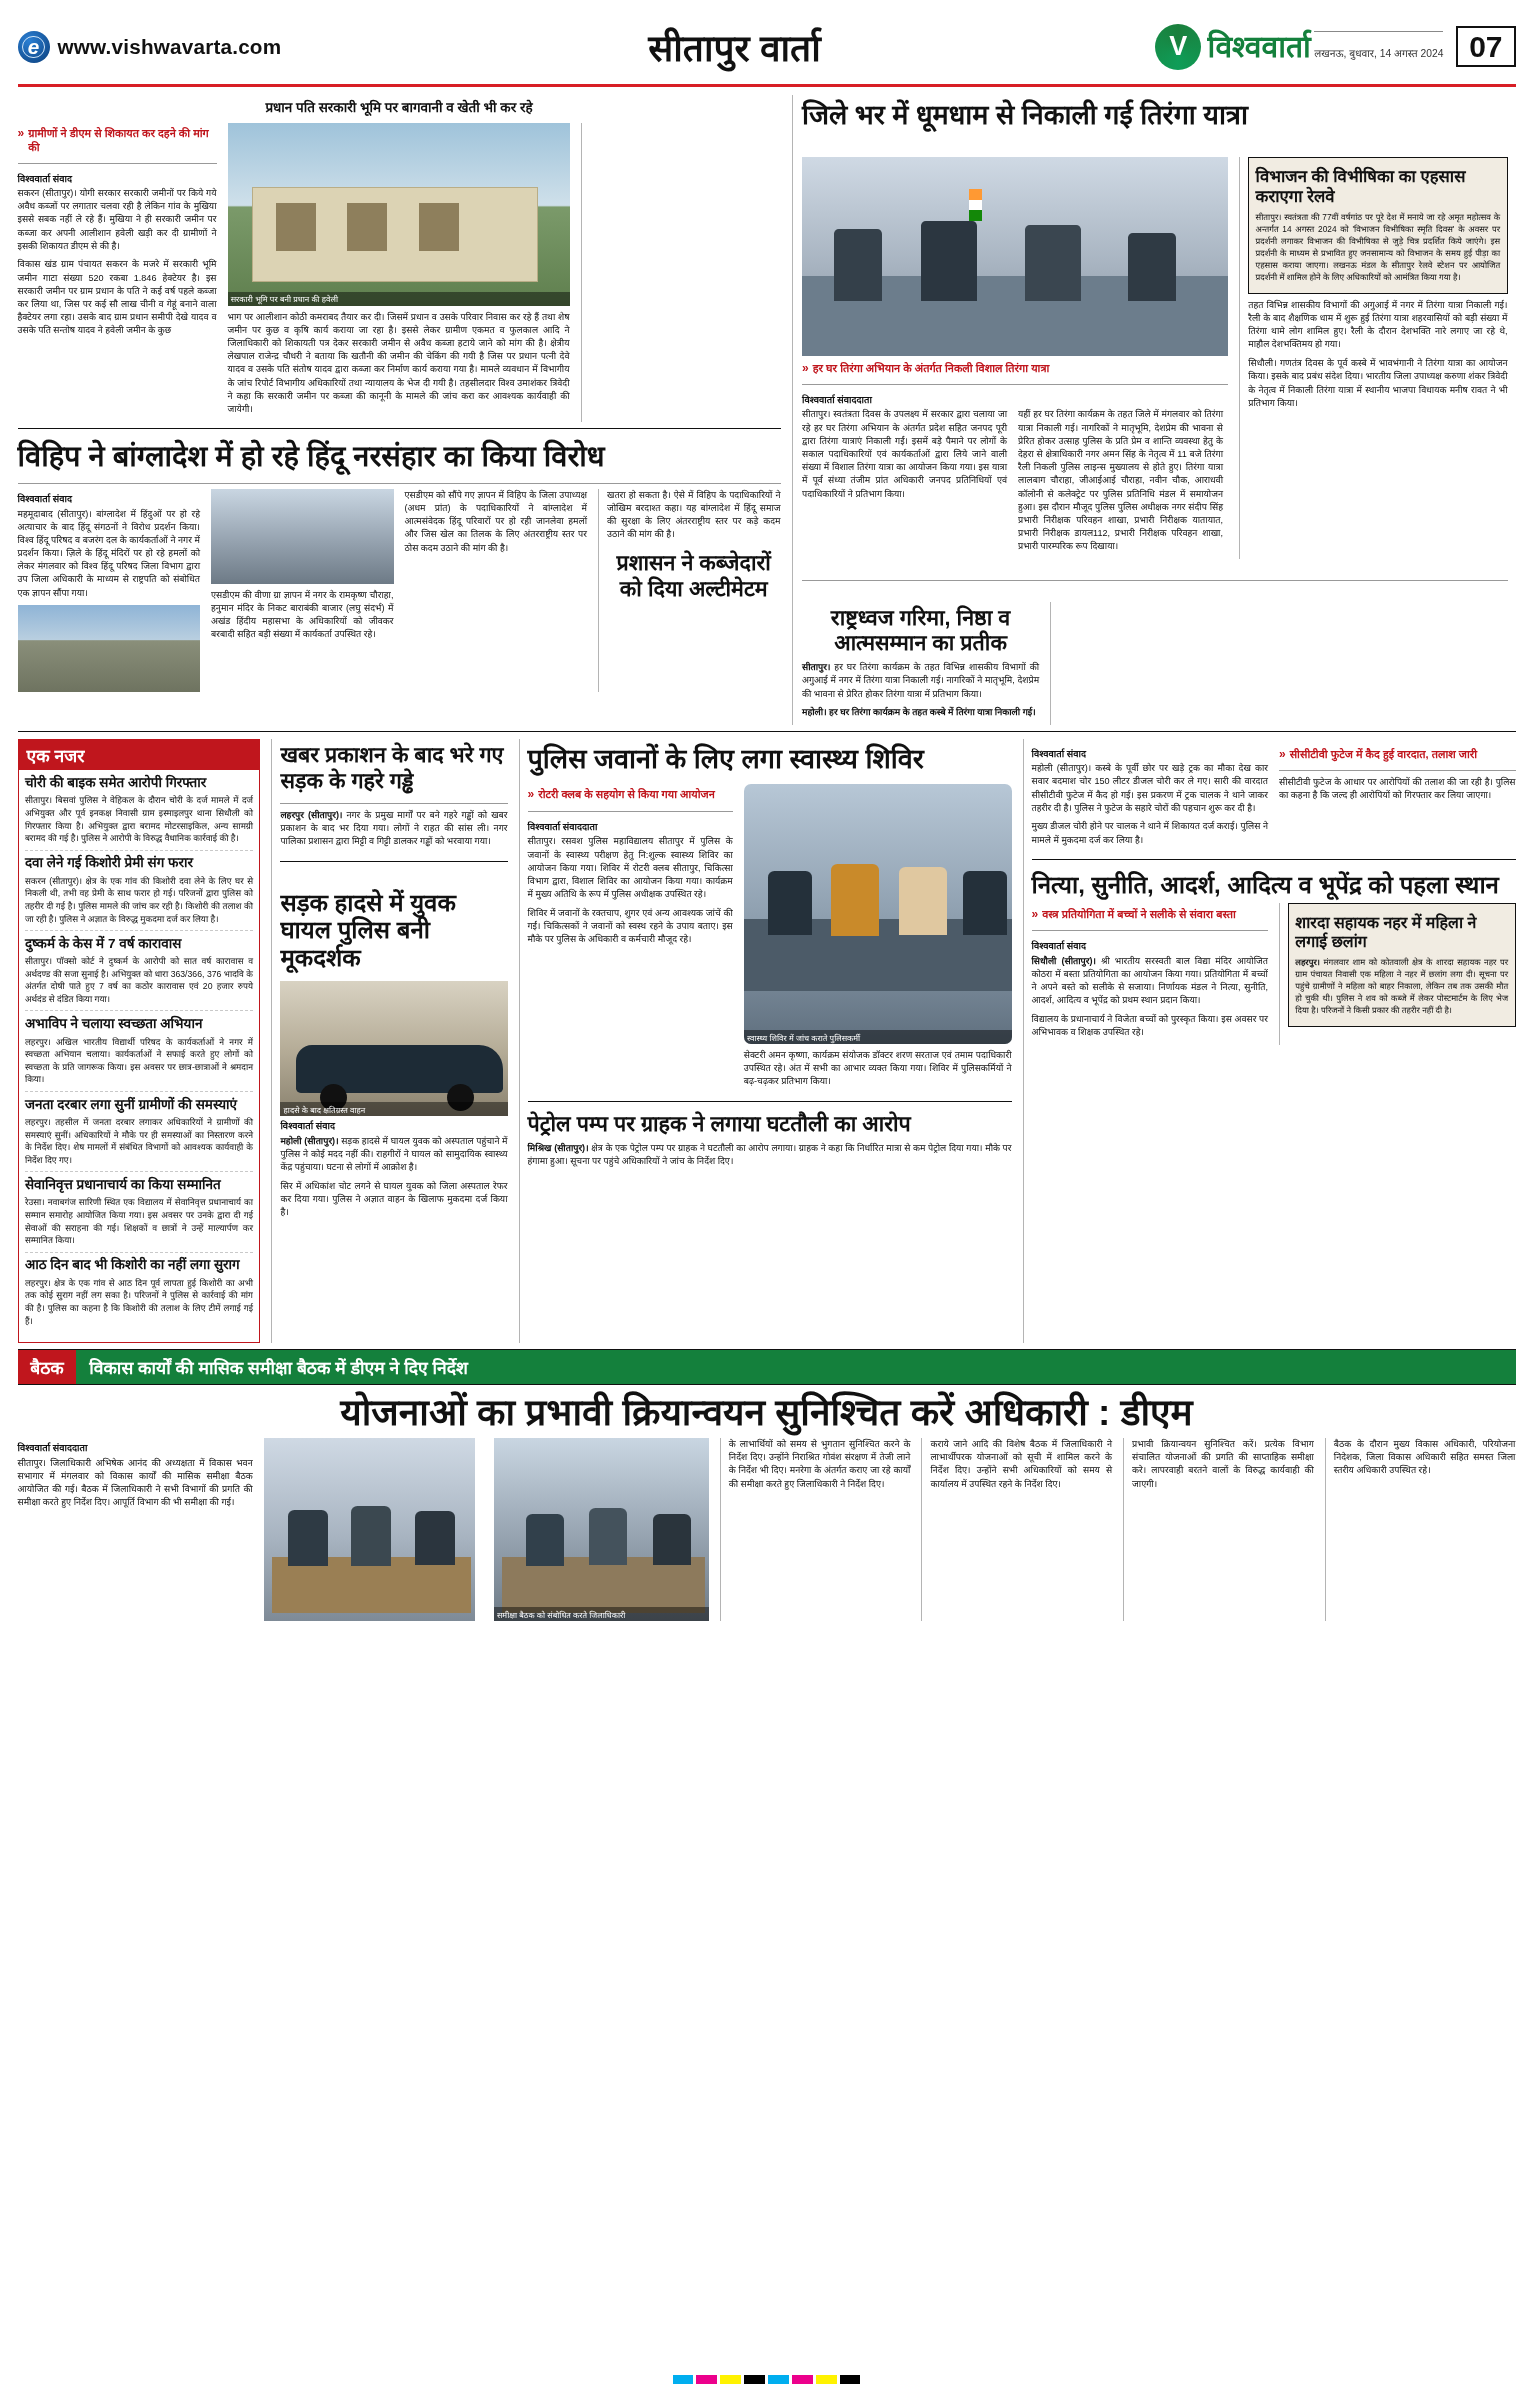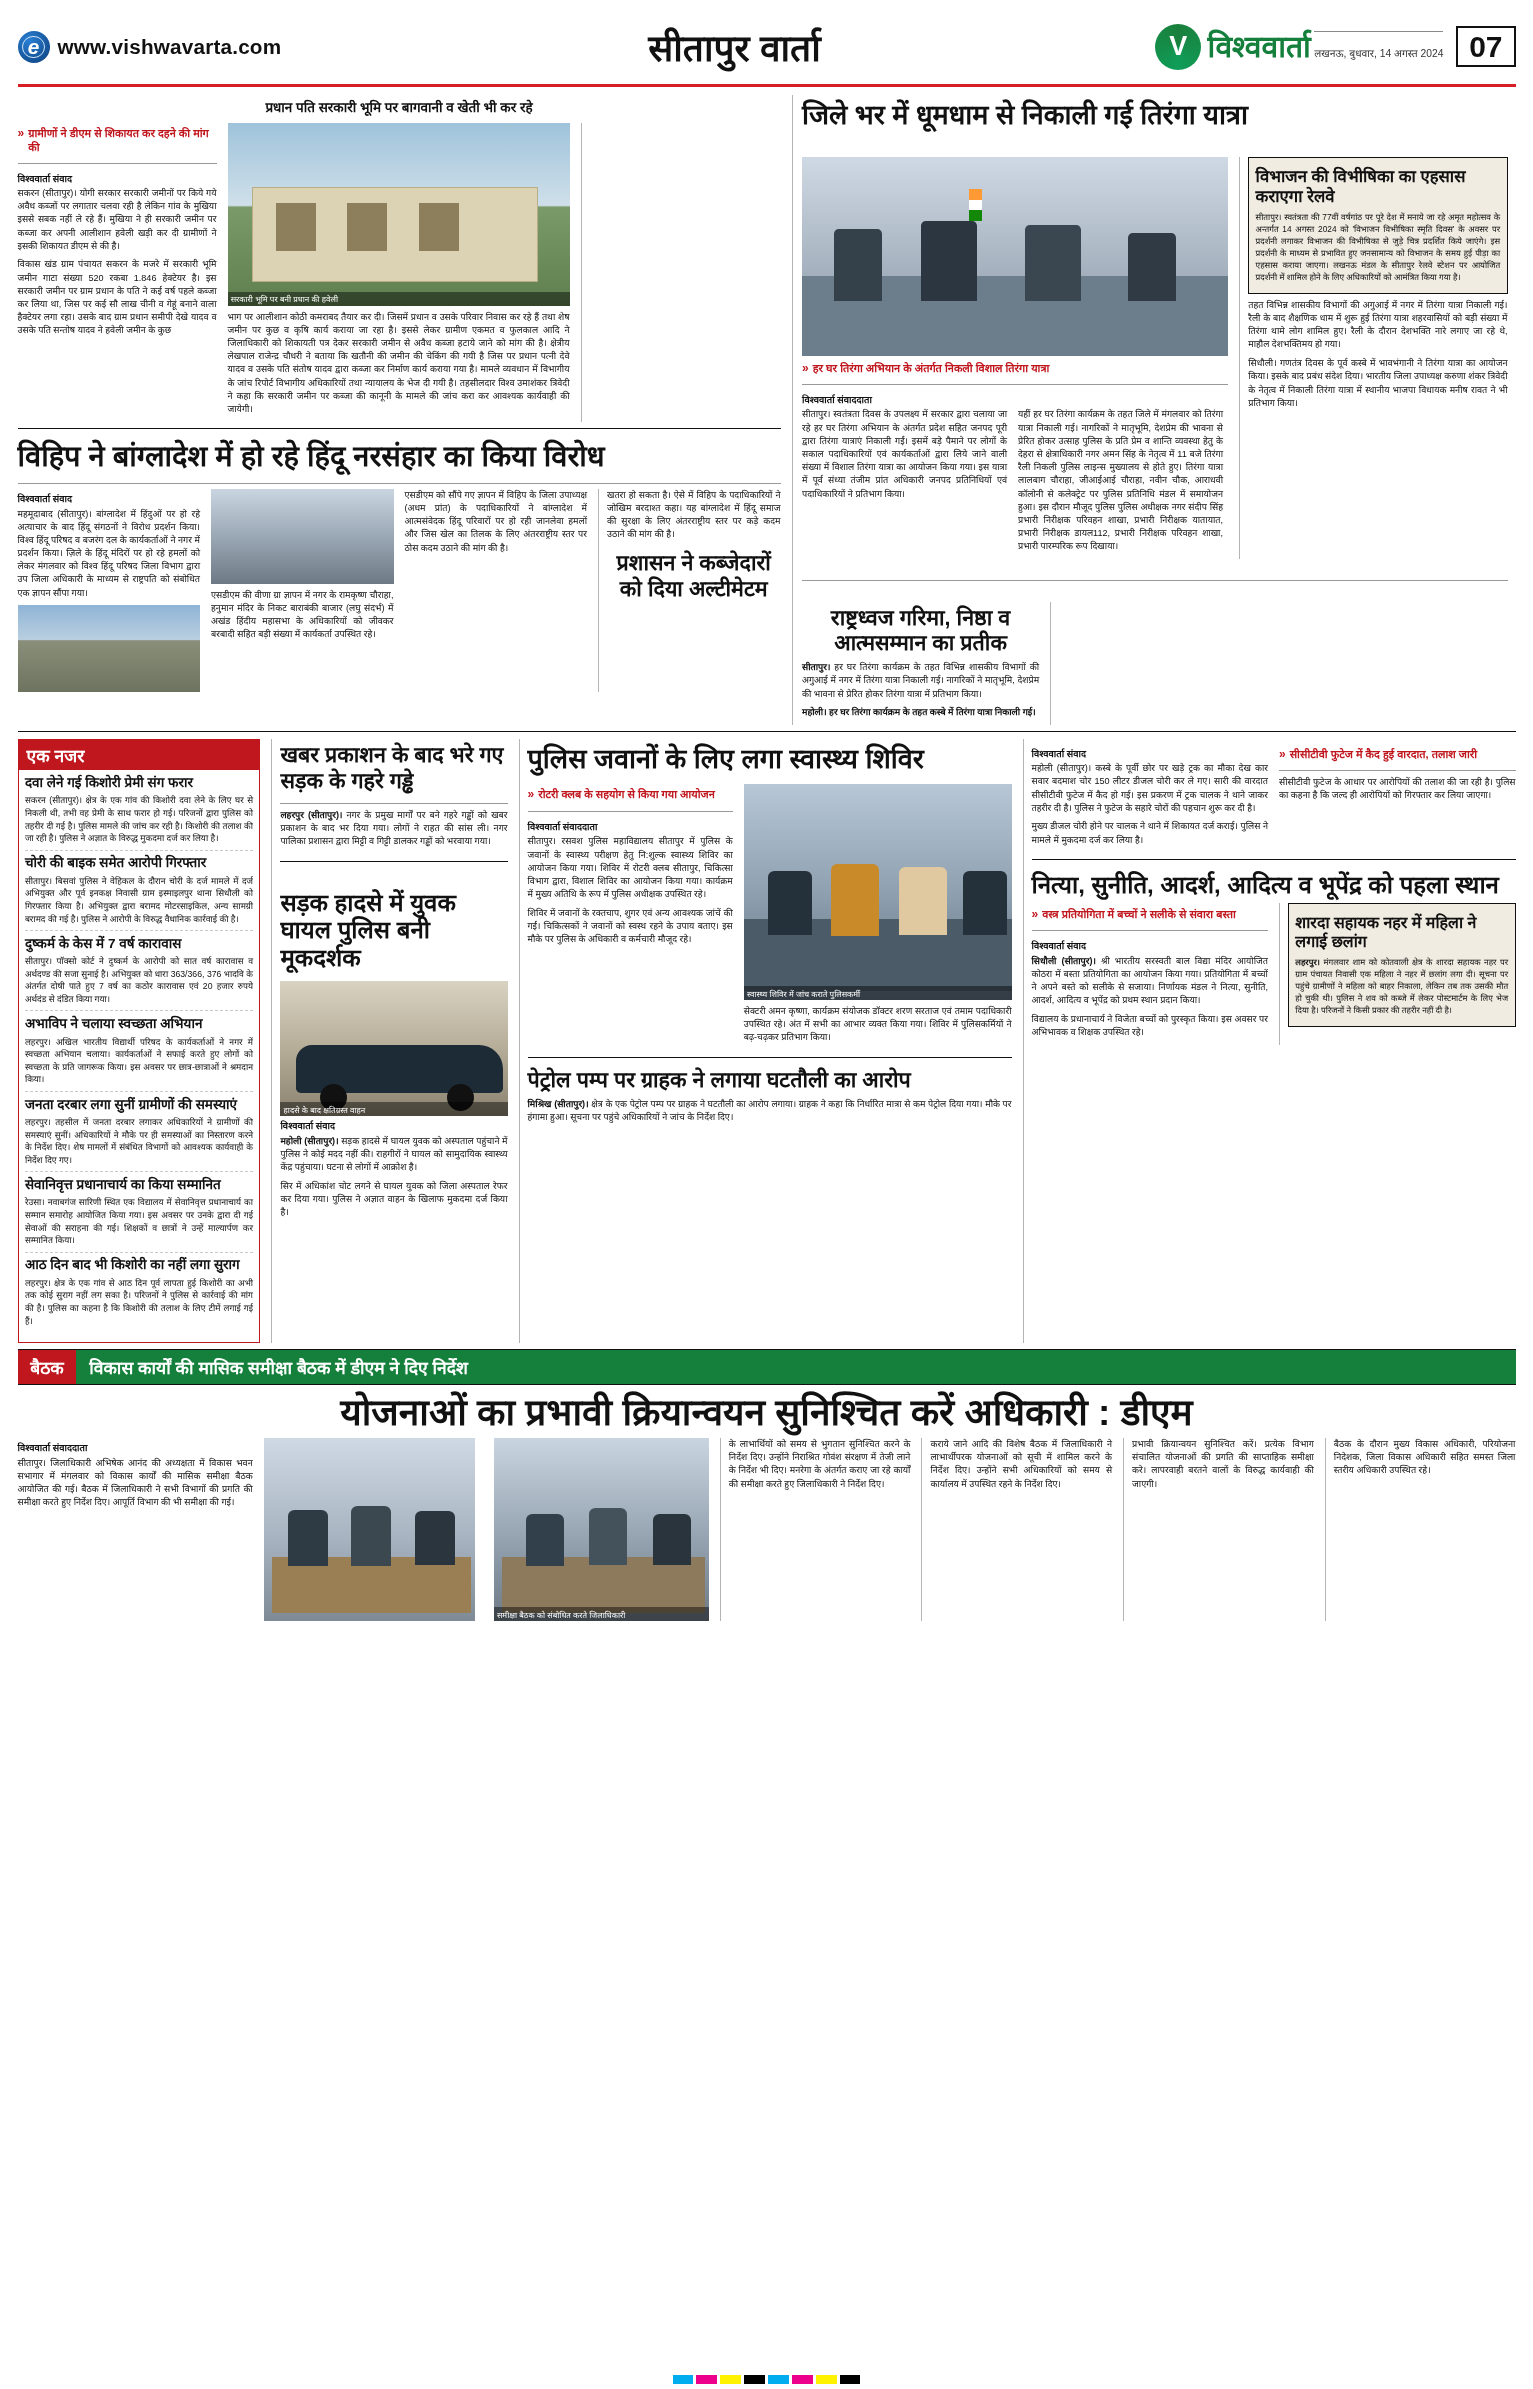--- a/index.html
+++ b/index.html
@@ -204,26 +204,26 @@
 
   <div class="rule"></div>
 
   <div class="cols">
 
     <div class="col" style="width:246px;">
       <div class="najar">
         <div class="najar-head">एक नजर</div>
         <div class="najar-body">
           <div class="najar-item">
+            <h4>चोरी की बाइक समेत आरोपी गिरफ्तार</h4>
+            <p>सीतापुर। बिसवां पुलिस ने वेहिकल के दौरान चोरी के दर्ज मामले में दर्ज अभियुक्त और पूर्व इनकक्ष निवासी ग्राम इस्माइलपुर थाना सिधौली को गिरफ्तार किया है। अभियुक्त द्वारा बरामद मोटरसाइकिल, अन्य सामग्री बरामद की गई है। पुलिस ने आरोपी के विरुद्ध वैधानिक कार्रवाई की है।</p>
+          </div>
+          <div class="najar-item">
             <h4>दवा लेने गई किशोरी प्रेमी संग फरार</h4>
             <p>सकरन (सीतापुर)। क्षेत्र के एक गांव की किशोरी दवा लेने के लिए घर से निकली थी, तभी वह प्रेमी के साथ फरार हो गई। परिजनों द्वारा पुलिस को तहरीर दी गई है। पुलिस मामले की जांच कर रही है। किशोरी की तलाश की जा रही है। पुलिस ने अज्ञात के विरुद्ध मुकदमा दर्ज कर लिया है।</p>
-          </div>
-          <div class="najar-item">
-            <h4>चोरी की बाइक समेत आरोपी गिरफ्तार</h4>
-            <p>सीतापुर। बिसवां पुलिस ने वेहिकल के दौरान चोरी के दर्ज मामले में दर्ज अभियुक्त और पूर्व इनकक्ष निवासी ग्राम इस्माइलपुर थाना सिधौली को गिरफ्तार किया है। अभियुक्त द्वारा बरामद मोटरसाइकिल, अन्य सामग्री बरामद की गई है। पुलिस ने आरोपी के विरुद्ध वैधानिक कार्रवाई की है।</p>
           </div>
           <div class="najar-item">
             <h4>दुष्कर्म के केस में 7 वर्ष कारावास</h4>
             <p>सीतापुर। पॉक्सो कोर्ट ने दुष्कर्म के आरोपी को सात वर्ष कारावास व अर्थदण्ड की सजा सुनाई है। अभियुक्त को धारा 363/366, 376 भादवि के अंतर्गत दोषी पाते हुए 7 वर्ष का कठोर कारावास एवं 20 हजार रुपये अर्थदंड से दंडित किया गया।</p>
           </div>
           <div class="najar-item">
             <h4>अभाविप ने चलाया स्वच्छता अभियान</h4>
             <p>लहरपुर। अखिल भारतीय विद्यार्थी परिषद के कार्यकर्ताओं ने नगर में स्वच्छता अभियान चलाया। कार्यकर्ताओं ने सफाई करते हुए लोगों को स्वच्छता के प्रति जागरूक किया। इस अवसर पर छात्र-छात्राओं ने श्रमदान किया।</p>
           </div>
           <div class="najar-item">
@@ -267,21 +267,21 @@
           <div class="kicker">
             <span class="arrow">»</span>
             <span>रोटरी क्लब के सहयोग से किया गया आयोजन</span>
           </div>
           <div class="thin"></div>
           <div class="byline">विश्ववार्ता संवाददाता</div>
           <p class="body">सीतापुर। रसवश पुलिस महाविद्यालय सीतापुर में पुलिस के जवानों के स्वास्थ्य परीक्षण हेतु नि:शुल्क स्वास्थ्य शिविर का आयोजन किया गया। शिविर में रोटरी क्लब सीतापुर, चिकित्सा विभाग द्वारा, विशाल शिविर का आयोजन किया गया। कार्यक्रम में मुख्य अतिथि के रूप में पुलिस अधीक्षक उपस्थित रहे।</p>
           <p class="body">शिविर में जवानों के रक्तचाप, शुगर एवं अन्य आवश्यक जांचें की गईं। चिकित्सकों ने जवानों को स्वस्थ रहने के उपाय बताए। इस मौके पर पुलिस के अधिकारी व कर्मचारी मौजूद रहे।</p>
         </div>
         <div class="col" style="width:270px;">
-          <div class="photo ph-f" style="height:216px;">
+          <div class="photo ph-f" style="height:260px;border-radius:7px;">
             <div style="position:absolute;left:0;top:135px;width:100%;height:72px;background:#4c5b68;"></div>
             <div style="position:absolute;left:24px;top:87px;width:44px;height:64px;background:#24303a;border-radius:6.4px 6.4px 0 0;"></div>
             <div style="position:absolute;left:87px;top:80px;width:48px;height:72px;background:#c98a2a;border-radius:6.4px 6.4px 0 0;"></div>
             <div style="position:absolute;left:155px;top:83px;width:48px;height:68px;background:#e0c8a0;border-radius:6.4px 6.4px 0 0;"></div>
             <div style="position:absolute;left:219px;top:87px;width:44px;height:64px;background:#24303a;border-radius:6.4px 6.4px 0 0;"></div>
             <div class="cap">स्वास्थ्य शिविर में जांच कराते पुलिसकर्मी</div>
           </div>
           <p class="body" style="margin-top:4.8px;">सेक्टरी अमन कृष्णा, कार्यक्रम संयोजक डॉक्टर शरण सरताज एवं तमाम पदाधिकारी उपस्थित रहे। अंत में सभी का आभार व्यक्त किया गया। शिविर में पुलिसकर्मियों ने बढ़-चढ़कर प्रतिभाग किया।</p>
         </div>
       </div>

